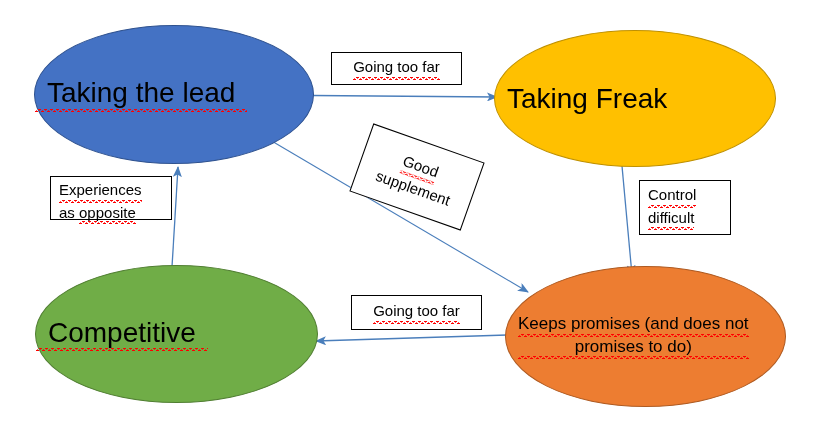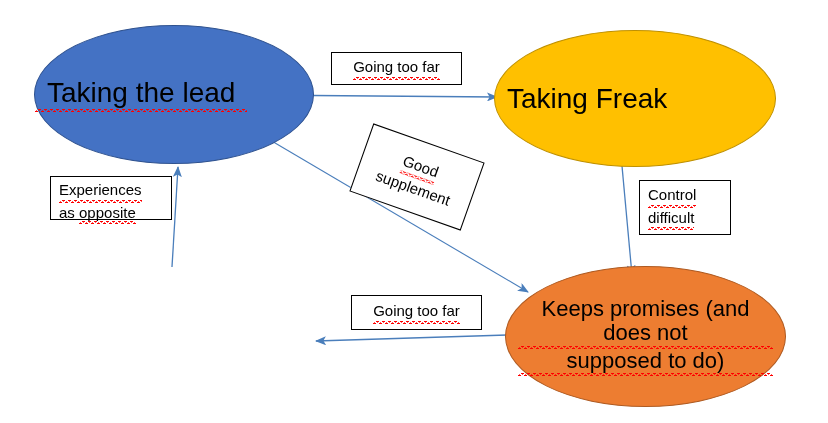--- a/index.html
+++ b/index.html
@@ -62,21 +62,21 @@
   }
   .label-box.centered { align-items: center; }
   .label-box.leftal { align-items: flex-start; }
   .rot {
     transform: rotate(19.5deg);
     transform-origin: 50% 50%;
   }
   .n-blue  { left: 34px;  top: 25px;  width: 280px; height: 139px; background:#4472C4; border:1px solid #2F528F; font-size: 28px; }
   .n-amber { left: 494px; top: 30px;  width: 282px; height: 137px; background:#FFC000; border:1px solid #BF9000; font-size: 28px; }
   .n-green { left: 35px;  top: 265px; width: 283px; height: 138px; background:#70AD47; border:1px solid #507E32; font-size: 28px; }
-  .n-orange{ left: 505px; top: 266px; width: 281px; height: 141px; background:#ED7D31; border:1px solid #AE5A21; font-size: 22px; }
+  .n-orange{ left: 505px; top: 266px; width: 281px; height: 141px; background:#ED7D31; border:1px solid #AE5A21; font-size: 17px; }
 </style>
 </head>
 <body>
 
 <div id="canvas">
 
   <svg id="edges" viewBox="0 0 828 423">
     <defs>
       <marker id="ah" markerWidth="11" markerHeight="9" refX="10" refY="4.5" orient="auto" markerUnits="userSpaceOnUse">
         <path d="M0,0 L11,4.5 L0,9 L2.6,4.5 z" fill="#4A7EBB"></path>
@@ -95,25 +95,28 @@
   </svg>
 
   <div class="node n-blue">
     <span class="node-text sq">Taking the lead</span>
   </div>
 
   <div class="node n-amber">
     <span class="node-text">Taking Freak</span>
   </div>
 
+  <div class="node n-green">
+    <span class="node-text sq">Competitive</span>
+  </div>
 
   <div class="node n-orange">
     <span class="node-text">
       <span class="sq" style="display:block">Keeps promises (and does not</span>
-      <span class="sq" style="display:block">supposed to do)</span>
+      <span class="sq" style="display:block">promises to do)</span>
     </span>
   </div>
 
   <div class="label-box centered" style="left:331px; top:52px; width:131px; height:33px;">
     <span class="sq">Going too far</span>
   </div>
 
   <div class="label-box centered rot" style="left:358px; top:141px; width:118px; height:72px;">
     <span class="sq">Good</span>
     <span>supplement</span>

